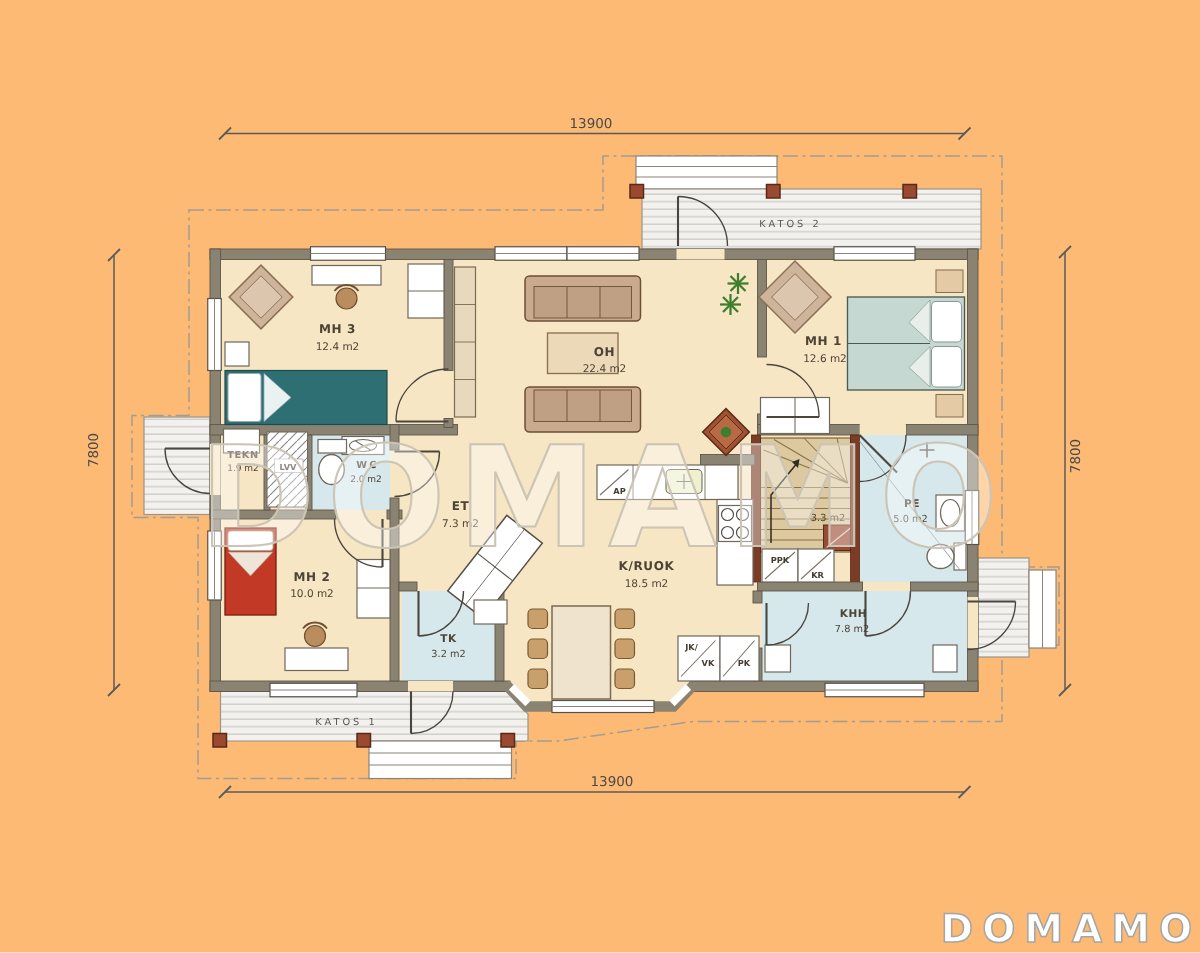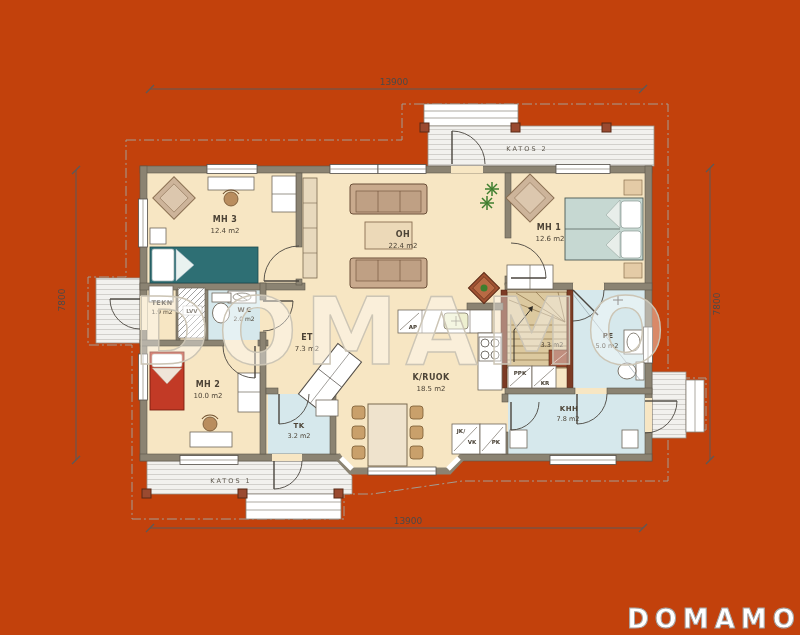--- a/index.html
+++ b/index.html
@@ -1,16 +1,16 @@
 <!DOCTYPE html>
 <html><head>
 <meta charset="utf-8">
 <style>
   html,body{margin:0;padding:0;background:#ffffff;}
-  .stage{width:800px;height:635px;position:relative;background:#c2410c;overflow:hidden;}
+  .stage{width:800px;height:635px;position:relative;background:#fdba74;overflow:hidden;}
   svg{display:block;font-family:"DejaVu Sans",sans-serif;}
   .wall{fill:#8b8372;stroke:#5e574a;stroke-width:.6;}
   .brownwall{fill:#7c3b24;stroke:#4e2312;stroke-width:.5;}
   .win{fill:#ffffff;stroke:#55504a;stroke-width:.8;}
   .winline{stroke:#8a847a;stroke-width:.7;}
   .ovh{fill:none;stroke:#a39d93;stroke-width:1;stroke-dasharray:10 3 2 3;}
   .dim{stroke:#5a5a5a;stroke-width:1;}
   .dimtxt{font-size:9px;fill:#4a4a4a;text-anchor:middle;}
   .tick{stroke:#5a5a5a;stroke-width:1.2;}
   .lbl{text-anchor:middle;fill:#4c4336;}

